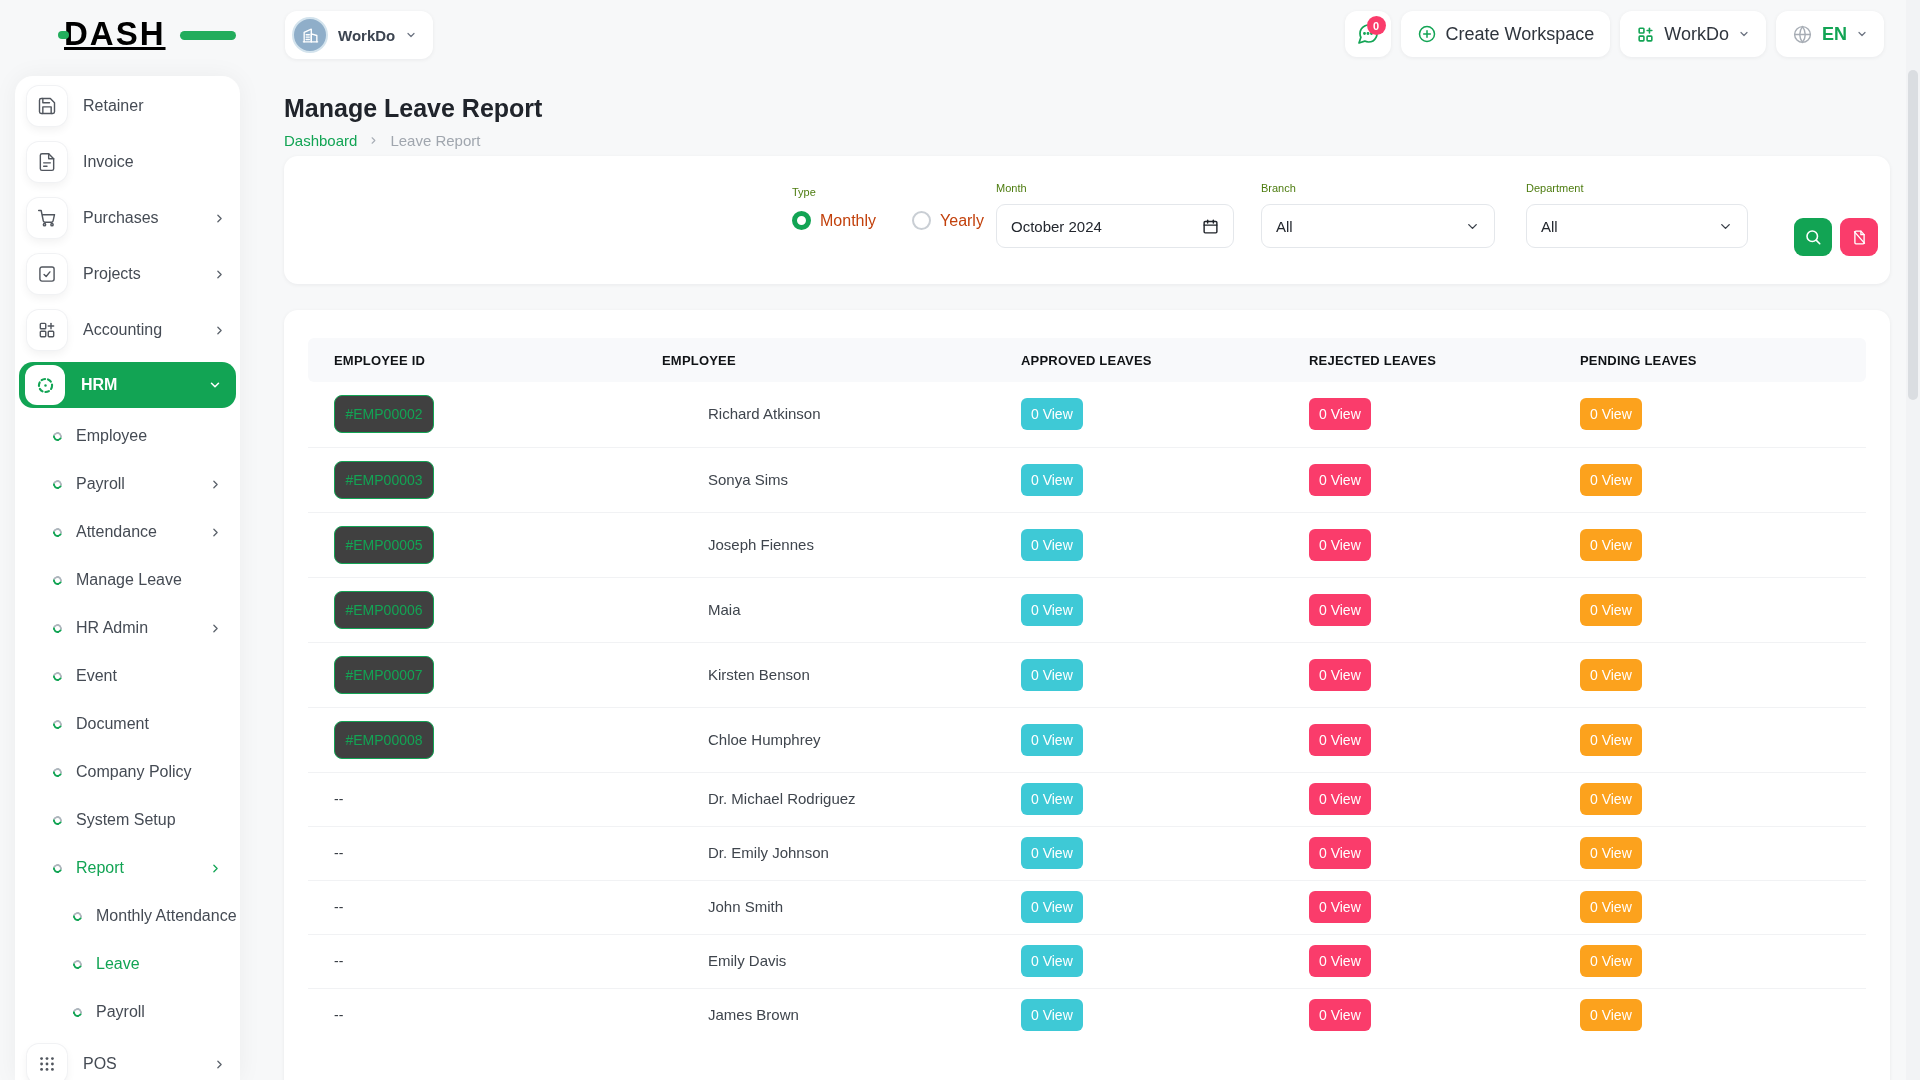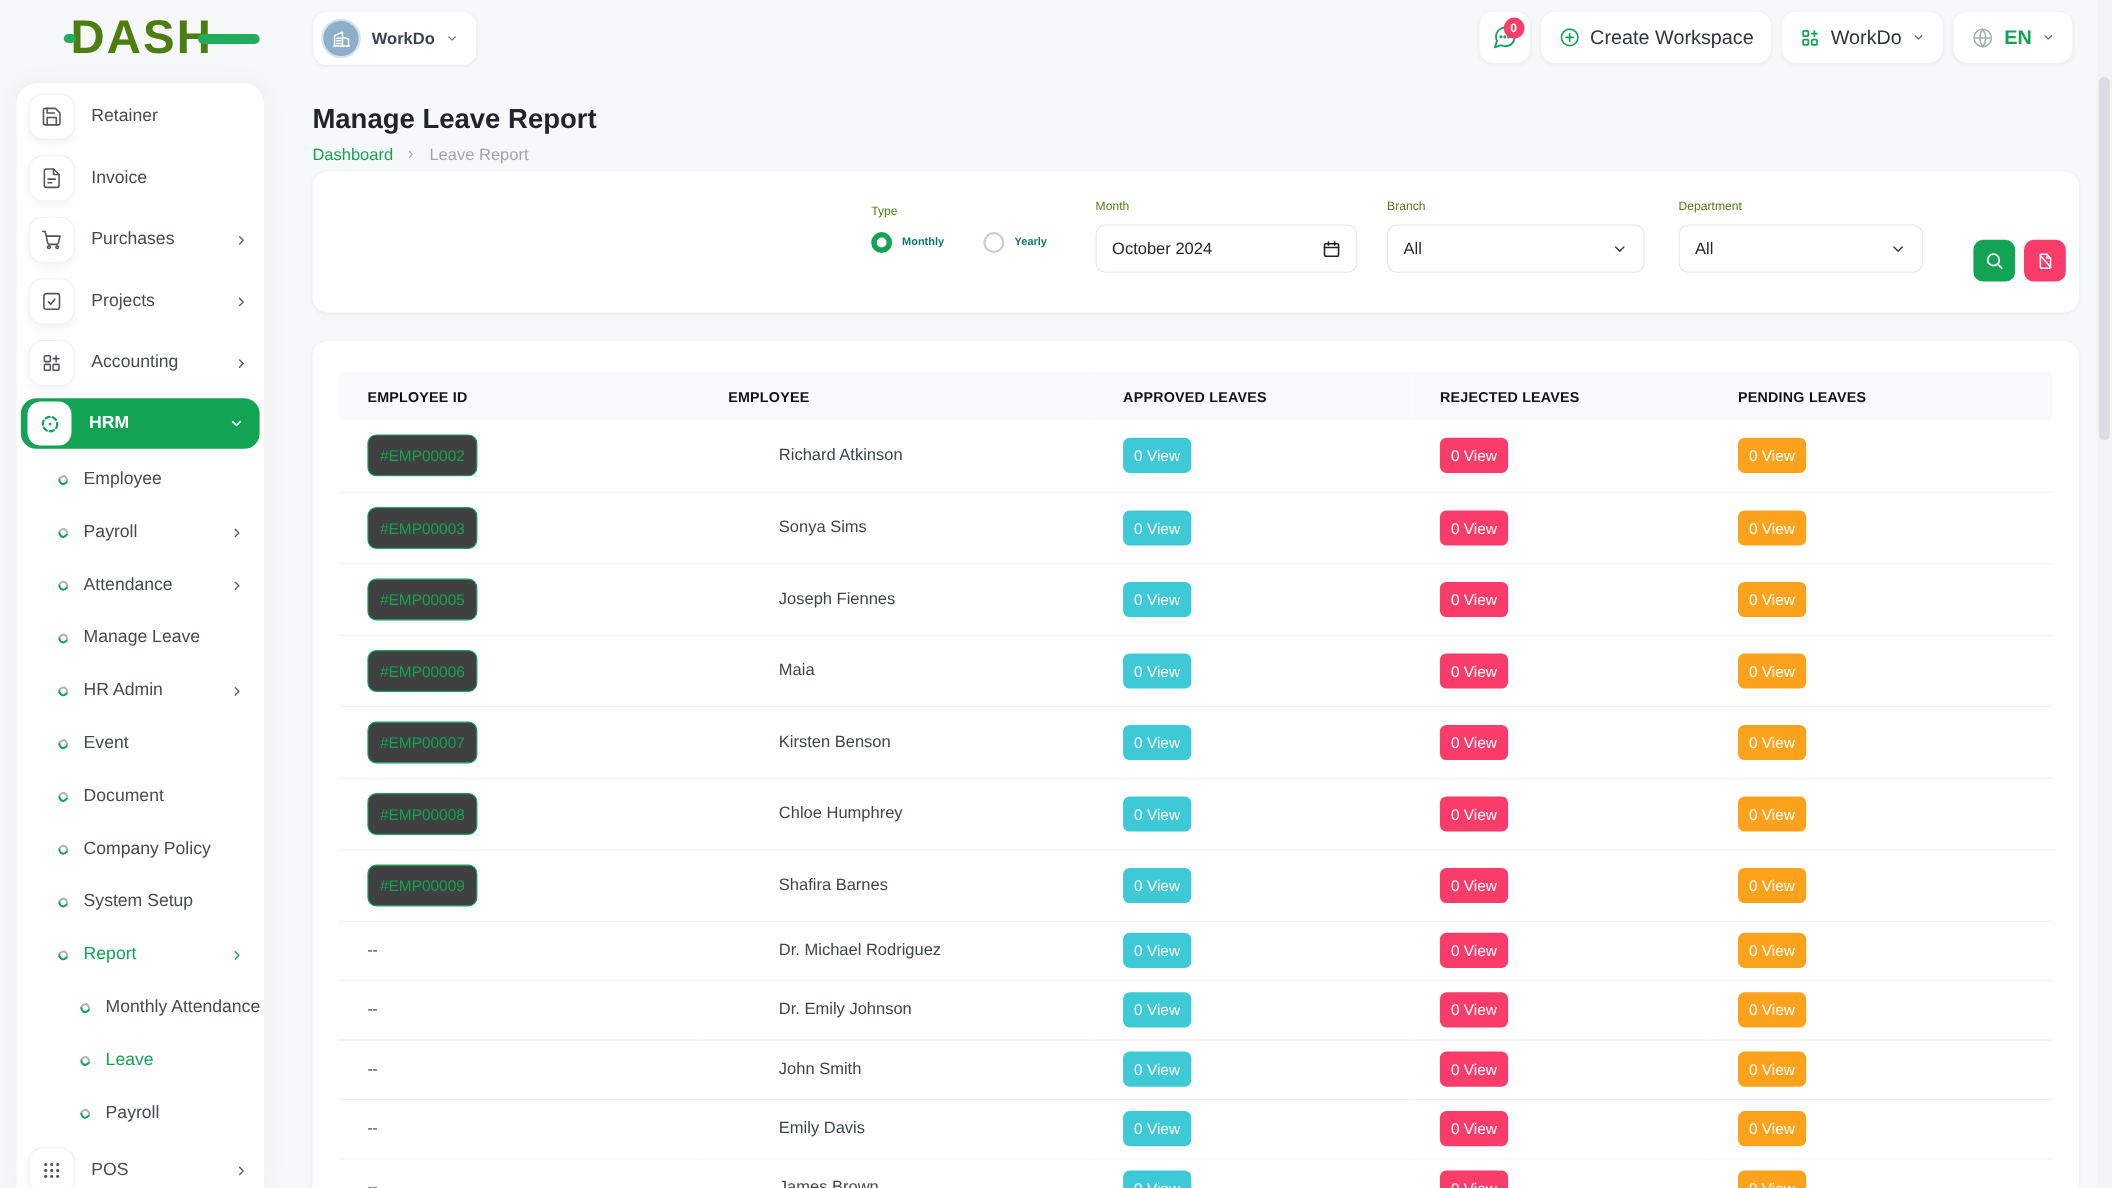--- a/index.html
+++ b/index.html
@@ -12,21 +12,21 @@
     --green:#12A454; --cyan:#3EC9D6; --pink:#FA3C6B; --orange:#FCA21D;
     --card-shadow:0 1px 4px rgba(16,24,40,.06);
     --txt:#3E4954; --muted:#9CA3AB; --border:#E4E7EB;
   }
   svg{display:block}
   button{font-family:inherit; cursor:pointer; border:none; background:none;}
 
   
   .topbar{position:absolute; top:0; left:0; right:0; height:70px;}
   .logo{position:absolute; left:64px; top:14px; width:150px; height:40px;}
-  .logo-text{font-size:43px; font-weight:800; color:#4d7c0f; letter-spacing:2px; line-height:40px;}
+  .logo-text{font-size:33px; font-weight:800; color:#000000; letter-spacing:2px; line-height:40px;text-decoration:underline;}
   .logo-dot{position:absolute; left:-6px; top:17px; width:11px; height:8px; border-radius:4px; background:#22AD5C;}
   .logo-bar{position:absolute; right:-22px; top:17px; width:56px; height:9px; border-radius:5px; background:#22AD5C;}
   .ws-card{position:absolute; left:285px; top:11px; height:48px; min-width:148px;
     background:#fff; border-radius:12px; box-shadow:var(--card-shadow);
     display:flex; align-items:center; gap:10px; padding:0 14px 0 7px;}
   .ws-avatar{width:36px; height:36px; border-radius:50%; background:#8FAEC9;
     border:2px solid #D3E3ED; display:flex; align-items:center; justify-content:center;}
   .ws-label{font-size:15px; font-weight:600; color:#3C4450;}
   .top-right{position:absolute; right:36px; top:11px; display:flex; gap:10px; align-items:center;}
   .icon-card{position:relative; width:46px; height:46px; background:#fff; border-radius:12px;
@@ -70,21 +70,21 @@
 
   
   .filter-card{position:absolute; left:284px; top:156px; width:1606px; height:128px;
     background:#fff; border-radius:14px; box-shadow:var(--card-shadow);}
   .f-label{font-size:11px; color:#4d7c0f;}
   .f-type{position:absolute; left:508px; top:30px;}
   .radios{display:flex; align-items:center; gap:36px; margin-top:13px;}
   .radio-opt{display:flex; align-items:center; gap:9px; cursor:pointer;}
   .radio{width:19px; height:19px; border-radius:50%; background:#fff; border:2px solid #C9CED4; flex:0 0 auto;}
   .radio.sel{border:5px solid var(--green);}
-  .radio-txt{font-size:10px; font-weight:700; color:#0f766e;}
+  .radio-txt{font-size:16px; font-weight:400; color:#c2410c;}
   .f-group{position:absolute; top:26px;}
   .f-month{left:712px;} .f-branch{left:977px;} .f-dept{left:1242px;}
   .control{margin-top:10px; height:44px; background:#fff; border:1px solid var(--border); border-radius:9px;
     display:flex; align-items:center; justify-content:space-between; padding:0 14px;
     font-size:15px; color:#23272E; cursor:pointer;}
   .f-month .control{width:238px;} .f-branch .control{width:234px;} .f-dept .control{width:222px;}
   .f-actions{position:absolute; left:1510px; top:62px; display:flex; gap:8px;}
   .sq-btn{width:38px; height:38px; border-radius:9px; display:flex; align-items:center; justify-content:center; color:#fff;}
   .sq-btn.search{background:var(--green);}
   .sq-btn.reset{background:var(--pink);}
@@ -518,27 +518,20 @@
           <td><button class="badge" style="background: rgb(250, 60, 107);">0 View</button></td>
           <td><button class="badge" style="background: rgb(252, 162, 29);">0 View</button></td>
         </tr>
         <tr class="tall">
           <td><button class="emp-id">#EMP00008</button></td>
           <td><span class="emp-name">Chloe Humphrey</span></td>
           <td><button class="badge" style="background: rgb(62, 201, 214);">0 View</button></td>
           <td><button class="badge" style="background: rgb(250, 60, 107);">0 View</button></td>
           <td><button class="badge" style="background: rgb(252, 162, 29);">0 View</button></td>
         </tr>
-        <tr class="tall">
-          <td><button class="emp-id">#EMP00009</button></td>
-          <td><span class="emp-name">Shafira Barnes</span></td>
-          <td><button class="badge" style="background: rgb(62, 201, 214);">0 View</button></td>
-          <td><button class="badge" style="background: rgb(250, 60, 107);">0 View</button></td>
-          <td><button class="badge" style="background: rgb(252, 162, 29);">0 View</button></td>
-        </tr>
         <tr class="short">
           <td><span class="dash-id">--</span></td>
           <td><span class="emp-name">Dr. Michael Rodriguez</span></td>
           <td><button class="badge" style="background: rgb(62, 201, 214);">0 View</button></td>
           <td><button class="badge" style="background: rgb(250, 60, 107);">0 View</button></td>
           <td><button class="badge" style="background: rgb(252, 162, 29);">0 View</button></td>
         </tr>
         <tr class="short">
           <td><span class="dash-id">--</span></td>
           <td><span class="emp-name">Dr. Emily Johnson</span></td>

